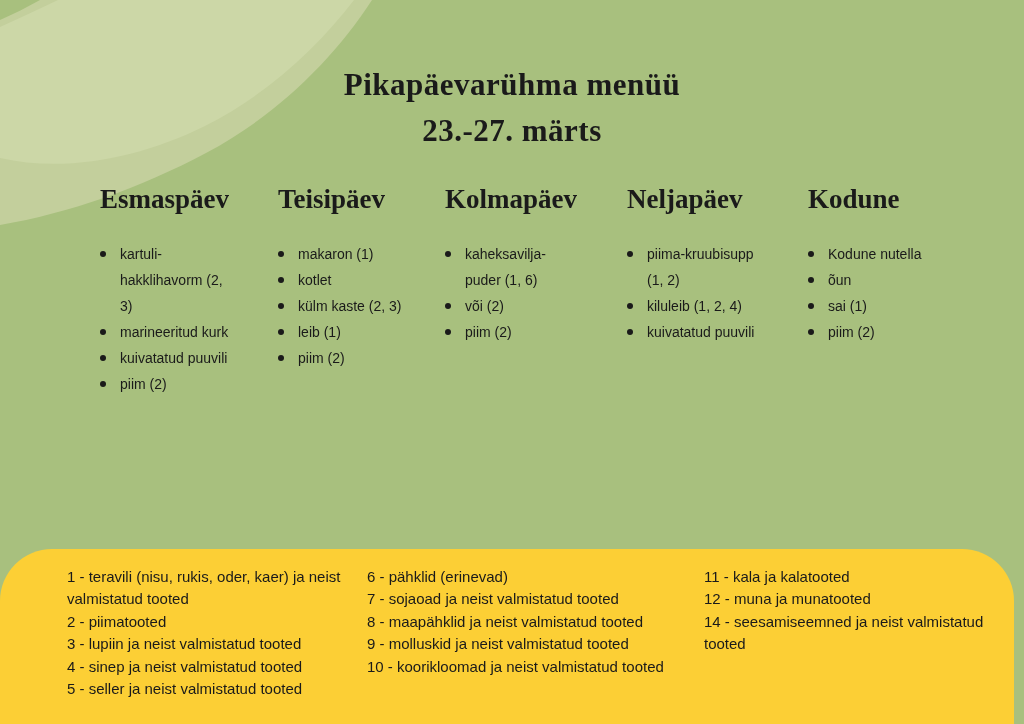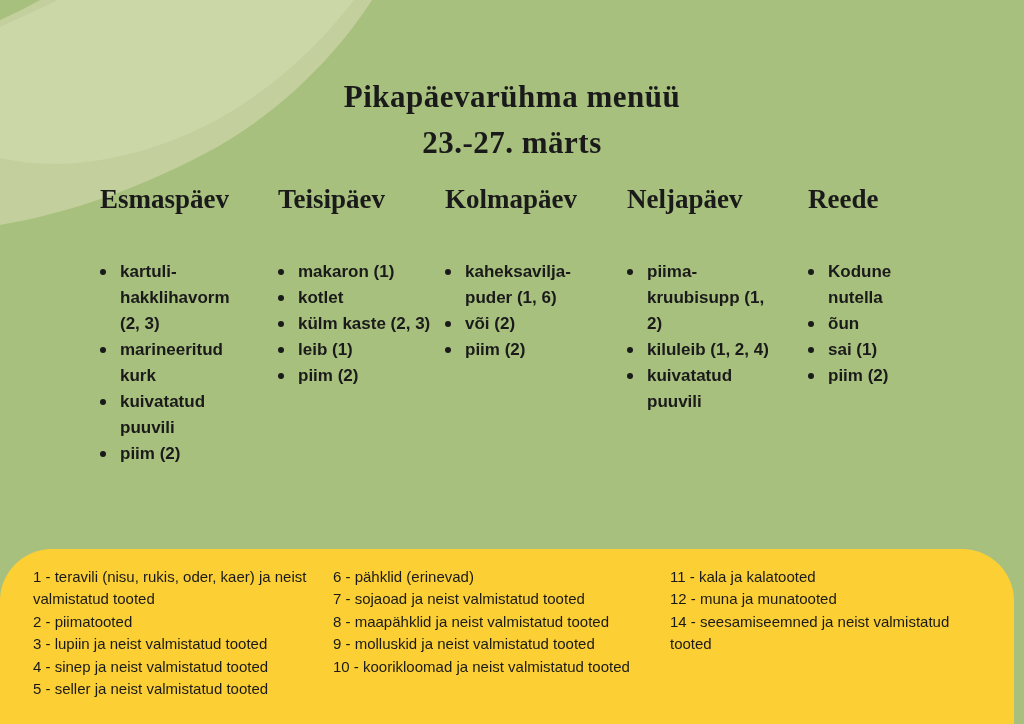--- a/index.html
+++ b/index.html
@@ -10,21 +10,21 @@
     background: var(--color-background, #a8c07e);
     font-family: "Liberation Sans", sans-serif;
     color: var(--color-text, #1a1a1a);
   }
   
   .swoosh { position: absolute; top: 0; left: 0; width: 400px; height: 260px; }
   .swoosh .mid   { fill: var(--color-swoosh_mid, #c3cf9c); }
   .swoosh .light { fill: var(--color-swoosh_light, #ccd7a7); }
 
   
-  .title-block { position: absolute; top: 74px; left: 0; width: 100%; text-align: center; }
+  .title-block { position: absolute; top: 62px; left: 0; width: 100%; text-align: center; }
   .title-line {
     font-family: "Liberation Serif", serif;
     font-weight: 700;
     font-size: 31px;
     line-height: 46px;
     margin: 0;
     letter-spacing: 0.5px;
   }
 
   
@@ -35,25 +35,24 @@
   }
   .day-name {
     font-family: "Liberation Serif", serif;
     font-weight: 700;
     font-size: 27px;
     line-height: 30px;
     margin: 0;
   }
   .day-items {
     list-style: none;
-    margin: 45px 0 0 0;
+    margin: 27px 0 0 0;
     padding: 0;
-    font-size: 17px;
+    font-size: 14px;
     line-height: 26px;
-    font-weight: bold;
   }
   .day-items li { display: flex; margin: 0; }
   .bullet {
     width: 6px; height: 6px; border-radius: 50%;
     background: var(--color-text, #1a1a1a);
     margin: 10px 14px 0 0;
     flex: none;
   }
   .day-col:nth-child(1) .item-text { max-width: 113px; }
   .day-col:nth-child(2) .item-text { max-width: 142px; }
@@ -65,21 +64,21 @@
   .footer-panel {
     position: absolute;
     left: 0; top: 549px;
     width: 1014px; height: 230px;
     background: var(--color-footer, #fccf35);
     border-radius: 52px;
   }
   .footer-grid {
     display: grid;
     grid-template-columns: 300px 337px 330px;
-    padding: 17px 0 0 33px;
+    padding: 17px 0 0 67px;
     font-size: 15px;
     line-height: 22.4px;
   }
   .footer-col p { margin: 0; }
   .footer-col:nth-child(1) p { max-width: 285px; }
   .footer-col:nth-child(2) p { max-width: 333px; }
   .footer-col:nth-child(3) p { max-width: 325px; }
 </style>
 </head>
 <body style="--color-background: #a8c07e; --color-swoosh_mid: #c3cf9c; --color-swoosh_light: #ccd7a7; --color-footer: #fccf35; --color-text: #1a1a1a;">
@@ -174,21 +173,21 @@
           <span class="item-text">kiluleib (1, 2, 4)</span>
         </li>
       <li>
           <span class="bullet"></span>
           <span class="item-text">kuivatatud puuvili</span>
         </li>
     </ul>
   </div>
 
   <div class="day-col">
-    <h2 class="day-name">Reede</h2>
+    <h2 class="day-name">Kodune</h2>
     <ul class="day-items">
       <li>
           <span class="bullet"></span>
           <span class="item-text">Kodune nutella</span>
         </li>
       <li>
           <span class="bullet"></span>
           <span class="item-text">õun</span>
         </li>
       <li>

